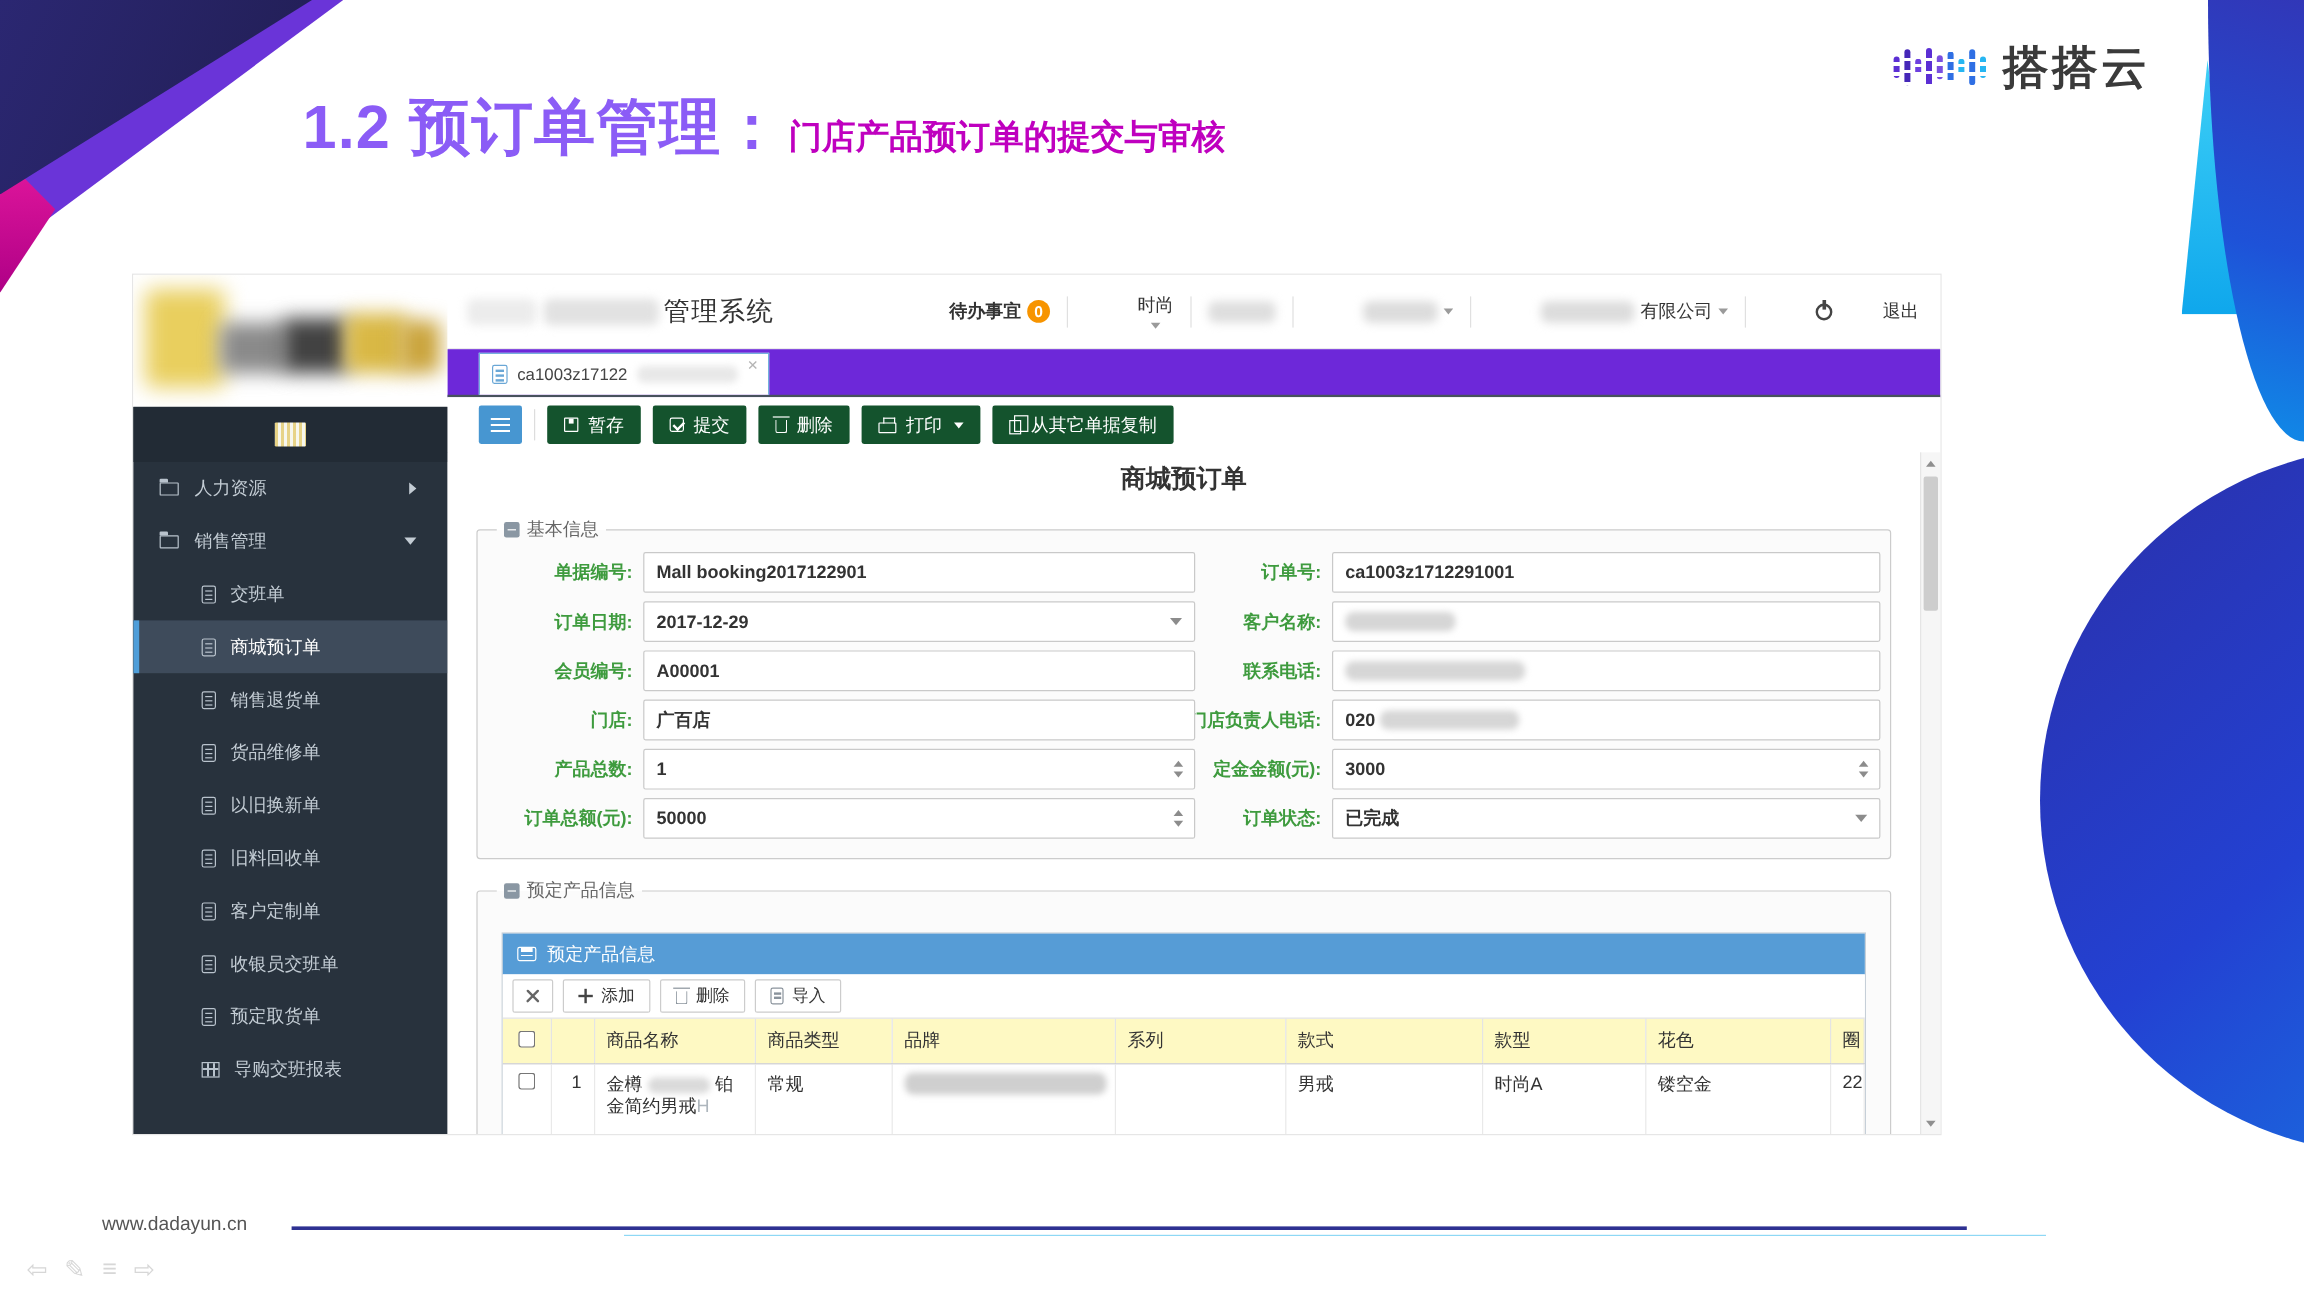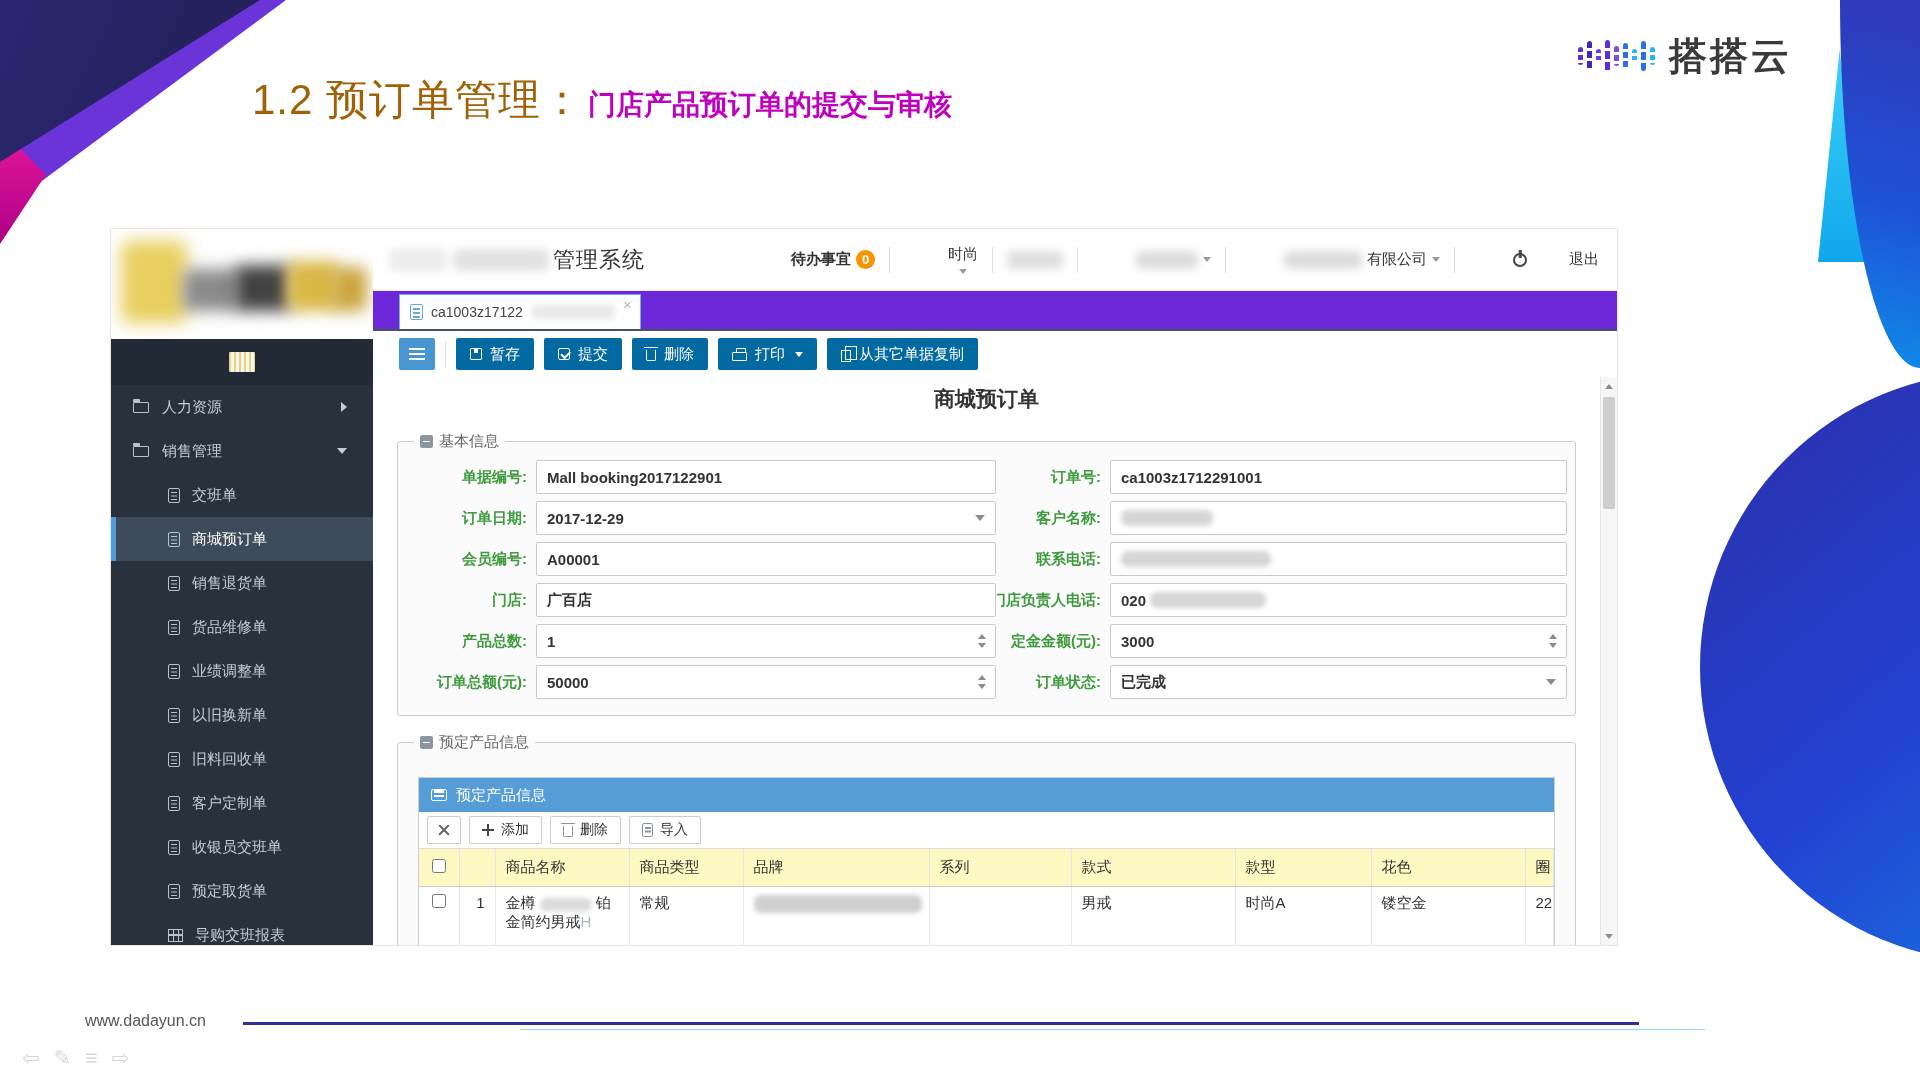--- a/index.html
+++ b/index.html
@@ -11,21 +11,21 @@
   .deco { position:absolute; }
   .deco-tl-purple { left:0; top:0; width:286px; height:212px; background:#6a34d8; clip-path:polygon(0 0,100% 0,0 100%); }
   .deco-tl-navy { left:0; top:0; width:260px; height:162px; background:linear-gradient(115deg,#2b2772,#211e52); clip-path:polygon(0 0,100% 0,0 100%); z-index:2; }
   .deco-tl-pink { left:0; top:128px; width:46px; height:116px; background:linear-gradient(180deg,#e5189e,#ae0086); clip-path:polygon(0 0,100% 40%,0 100%); }
   .deco-tr-blob { right:0; top:0; width:80px; height:368px; background:linear-gradient(195deg,#3137b8 0%,#1e52d8 55%,#0f8ee8 100%); border-bottom-left-radius:100% 100%; }
   .deco-tr-cyan { right:54px; top:50px; width:48px; height:212px; background:linear-gradient(180deg,#3ed0f7,#0fa7ec); clip-path:polygon(45% 0,100% 100%,0 100%); }
   .deco-br-circle { width:590px; height:590px; border-radius:50%; right:-370px; top:372px; background:linear-gradient(140deg,#2b2fa8 0%,#2341d2 48%,#0f9bee 115%); }
 
   
   .slide-title { position:absolute; left:252px; top:72px; display:flex; align-items:baseline; z-index:3; }
-  .slide-title .t1 { font-size:42px; font-weight:400; color:#a16207; letter-spacing:1px; }
+  .slide-title .t1 { font-size:51px; font-weight:700; color:#8b5cf6; letter-spacing:1px; }
   .slide-title .t2 { font-size:28px; font-weight:800; color:#bf00bf; margin-left:4px; }
 
   
   .brand { position:absolute; left:1578px; top:30px; display:flex; align-items:center; gap:14px; z-index:3; }
   .bars { display:flex; align-items:center; gap:4px; height:52px; }
   .bars span { width:5px; border-radius:3px; }
   .b1{height:18px;background:repeating-linear-gradient(180deg,#5b2fd4 0 5px,transparent 5px 8px);}
   .b2{height:30px;background:repeating-linear-gradient(180deg,#4527b8 0 7px,transparent 7px 10px);}
   .b3{height:14px;background:repeating-linear-gradient(180deg,#6d3fe0 0 4px,transparent 4px 7px);}
   .b4{height:32px;background:repeating-linear-gradient(180deg,#5b2fd4 0 8px,transparent 8px 11px);}
@@ -90,21 +90,21 @@
   .i-doc-b { width:13px; height:16px; border:1.5px solid #6aa7d6; border-radius:2px; position:relative; }
   .i-doc-b::before { content:""; position:absolute; left:2px; right:2px; top:3px; height:1.5px; background:#6aa7d6; box-shadow:0 4px 0 #6aa7d6,0 8px 0 #6aa7d6; }
   .tab-id { font-size:14px; color:#444; }
   .tab-close { color:#b5b5b5; font-size:15px; align-self:flex-start; margin-top:2px; line-height:1; cursor:pointer; }
 
   
   .toolbar { height:46px; background:#fff; display:flex; align-items:center; gap:10px; padding-left:26px; }
   .tb-square { width:36px; height:32px; background:#4796d1; border-radius:2px; display:flex; align-items:center; justify-content:center; cursor:pointer; }
   .wi-list { width:16px; height:12px; background:repeating-linear-gradient(180deg,#fff 0 2px,transparent 2px 5px); }
   .tb-div { width:1px; height:26px; background:#ddd; }
-  .tb-btn { height:32px; background:#0369a1; border:none; border-radius:2px; color:#fff; font-size:15px; font-family:inherit; display:flex; align-items:center; gap:8px; padding:0 14px; cursor:pointer; }
+  .tb-btn { height:32px; background:#14532d; border:none; border-radius:2px; color:#fff; font-size:15px; font-family:inherit; display:flex; align-items:center; gap:8px; padding:0 14px; cursor:pointer; }
   .wi { position:relative; display:inline-block; flex:none; }
   .wi-save { width:12px; height:12px; border:1.5px solid #fff; border-radius:1px; }
   .wi-save::before { content:""; position:absolute; top:-0.5px; left:2.5px; width:4.5px; height:4px; background:#fff; }
   .wi-check { width:12px; height:12px; border:1.5px solid #fff; border-radius:2px; }
   .wi-check::before { content:""; position:absolute; left:1.5px; top:1.5px; width:7px; height:3.5px; border-left:2px solid #fff; border-bottom:2px solid #fff; transform:rotate(-45deg); }
   .wi-trash { width:10px; height:11px; border:1.5px solid #fff; border-top:none; border-radius:0 0 2px 2px; margin-top:3px; }
   .wi-trash::before { content:""; position:absolute; top:-3.5px; left:-3px; width:14px; height:1.5px; background:#fff; }
   .wi-print { width:15px; height:9px; border:1.5px solid #fff; border-radius:1px; margin-top:4px; }
   .wi-print::before { content:""; position:absolute; top:-5px; left:2.5px; width:8px; height:4px; border:1.5px solid #fff; border-bottom:none; }
   .wi-copy { width:10px; height:12px; border:1.5px solid #fff; margin-top:3px; }
@@ -233,24 +233,20 @@
         <span class="i-doc"></span>
         <span class="lbl">商城预订单</span>
       </div>
       <div class="nav-row nav-item">
         <span class="i-doc"></span>
         <span class="lbl">销售退货单</span>
       </div>
       <div class="nav-row nav-item">
         <span class="i-doc"></span>
         <span class="lbl">货品维修单</span>
-      </div>
-      <div class="nav-row nav-item">
-        <span class="i-doc"></span>
-        <span class="lbl">业绩调整单</span>
       </div>
       <div class="nav-row nav-item">
         <span class="i-doc"></span>
         <span class="lbl">以旧换新单</span>
       </div>
       <div class="nav-row nav-item">
         <span class="i-doc"></span>
         <span class="lbl">旧料回收单</span>
       </div>
       <div class="nav-row nav-item">

